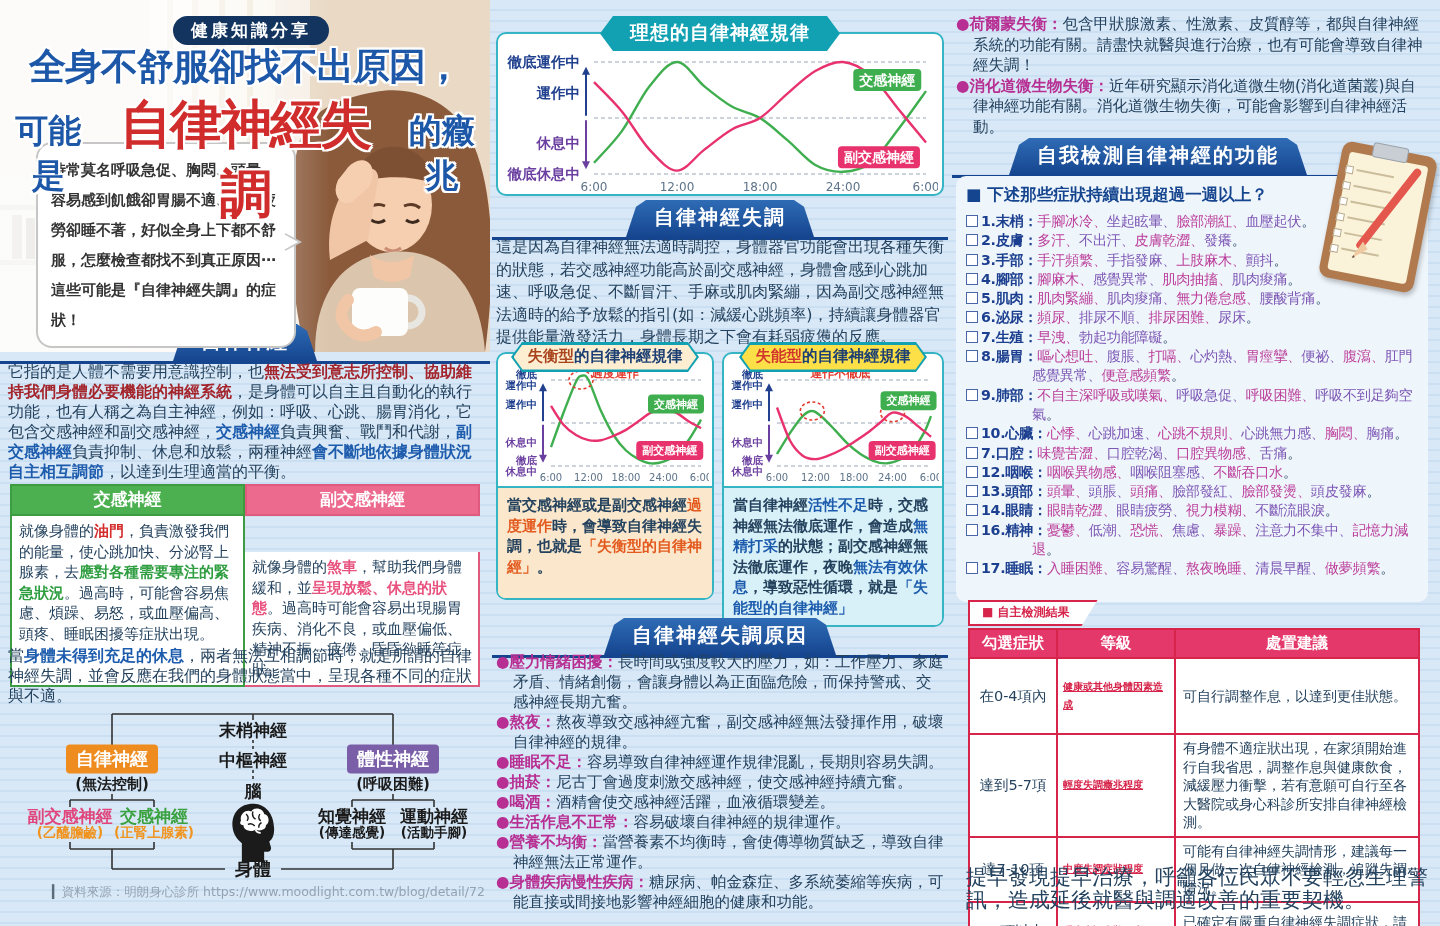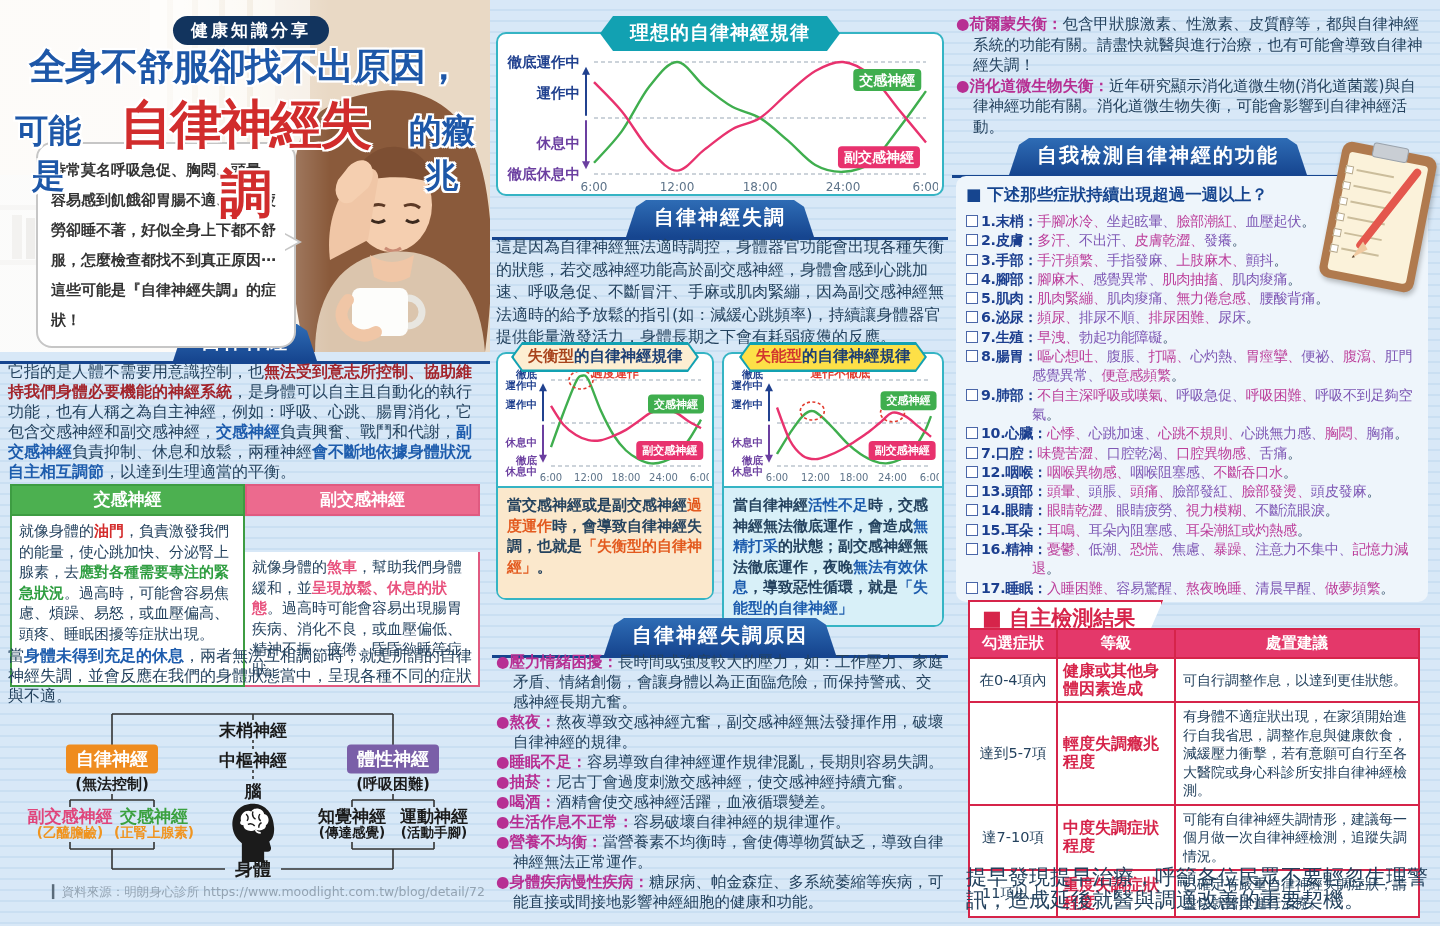--- a/index.html
+++ b/index.html
@@ -95,26 +95,26 @@
   .chk-end{color:#24425e;}
   .clipboard{position:absolute;right:8px;top:148px;width:96px;height:138px;transform:rotate(11deg);z-index:7;}
   .cb-board{position:absolute;inset:0;background:#b07a4e;border-radius:10px;box-shadow:2px 3px 5px rgba(0,0,0,.25);}
   .cb-paper{position:absolute;left:8px;right:8px;top:10px;bottom:8px;background:#fbf2da;border-radius:4px;}
   .cb-clip{position:absolute;left:50%;top:-4px;transform:translateX(-50%);width:34px;height:13px;background:#c9ced4;border-radius:3px;border:1px solid #9aa2ab;}
   .cb-row{position:absolute;left:7px;height:6px;}
   .cb-sq{display:inline-block;width:6px;height:6px;border:1px solid #b9aa8a;background:#fff;vertical-align:top;}
   .cb-ln{display:inline-block;width:38px;height:2px;background:#cbbd9b;margin:2px 0 0 3px;vertical-align:top;}
 
   .rtab{position:absolute;left:16px;top:600px;background:#fff;border:2px solid #d6244a;color:#d6244a;font-weight:700;
-    font-size:21px;padding:2px 26px 3px 12px;clip-path:polygon(0 0,100% 0,calc(100% - 16px) 100%,0 100%);}
+    font-size:12px;padding:2px 26px 3px 12px;clip-path:polygon(0 0,100% 0,calc(100% - 16px) 100%,0 100%);}
   .rtable{position:absolute;left:16px;top:628px;width:452px;border-collapse:collapse;background:#fff;}
   .rtable td,.rtable th{border:2px solid #d6244a;vertical-align:middle;}
   .rtable th{background:#e4386a;color:#fff;font-size:15.5px;font-weight:700;padding:3px 2px;}
   .rt-c1{width:82px;text-align:center;font-size:14.5px;color:#24425e;padding:3px 2px;}
-  .rt-c2{width:106px;font-size:16px;font-weight:700;color:#d6244a;padding:3px 5px;line-height:18px;}
+  .rt-c2{width:106px;font-size:10px;font-weight:700;color:#d6244a;padding:19px 5px;line-height:18px;text-decoration:underline;}
   .rt-c3{font-size:14px;color:#24425e;padding:4px 7px;line-height:18.5px;}
   .closing{position:absolute;left:14px;top:866px;width:470px;font-size:21px;line-height:23px;color:#24425e;}
 
   svg{display:block;}
 </style>
 </head>
 <body>
 
 <div class="page">
 
@@ -392,21 +392,20 @@
           <div class="chk-item"><span class="chk-box"></span><span class="chk-cat">5.肌肉：</span><span class="sym-a">肌肉緊繃、</span><span class="sym-b">肌肉痠痛、</span><span class="sym-a">無力倦怠感、</span><span class="sym-b">腰酸背痛</span><span class="chk-end">。</span></div>
           <div class="chk-item"><span class="chk-box"></span><span class="chk-cat">6.泌尿：</span><span class="sym-a">頻尿、</span><span class="sym-b">排尿不順、</span><span class="sym-a">排尿困難、</span><span class="sym-b">尿床</span><span class="chk-end">。</span></div>
           <div class="chk-item"><span class="chk-box"></span><span class="chk-cat">7.生殖：</span><span class="sym-a">早洩、</span><span class="sym-b">勃起功能障礙</span><span class="chk-end">。</span></div>
           <div class="chk-item"><span class="chk-box"></span><span class="chk-cat">8.腸胃：</span><span class="sym-a">嘔心想吐、</span><span class="sym-b">腹脹、</span><span class="sym-a">打嗝、</span><span class="sym-b">心灼熱、</span><span class="sym-a">胃痙攣、</span><span class="sym-b">便祕、</span><span class="sym-a">腹瀉、</span><span class="sym-b">肛門感覺異常、</span><span class="sym-a">便意感頻繁</span><span class="chk-end">。</span></div>
           <div class="chk-item"><span class="chk-box"></span><span class="chk-cat">9.肺部：</span><span class="sym-a">不自主深呼吸或嘆氣、</span><span class="sym-b">呼吸急促、</span><span class="sym-a">呼吸困難、</span><span class="sym-b">呼吸不到足夠空氣</span><span class="chk-end">。</span></div>
           <div class="chk-item"><span class="chk-box"></span><span class="chk-cat">10.心臟：</span><span class="sym-a">心悸、</span><span class="sym-b">心跳加速、</span><span class="sym-a">心跳不規則、</span><span class="sym-b">心跳無力感、</span><span class="sym-a">胸悶、</span><span class="sym-b">胸痛</span><span class="chk-end">。</span></div>
           <div class="chk-item"><span class="chk-box"></span><span class="chk-cat">7.口腔：</span><span class="sym-a">味覺苦澀、</span><span class="sym-b">口腔乾渴、</span><span class="sym-a">口腔異物感、</span><span class="sym-b">舌痛</span><span class="chk-end">。</span></div>
           <div class="chk-item"><span class="chk-box"></span><span class="chk-cat">12.咽喉：</span><span class="sym-a">咽喉異物感、</span><span class="sym-b">咽喉阻塞感、</span><span class="sym-a">不斷吞口水</span><span class="chk-end">。</span></div>
           <div class="chk-item"><span class="chk-box"></span><span class="chk-cat">13.頭部：</span><span class="sym-a">頭暈、</span><span class="sym-b">頭脹、</span><span class="sym-a">頭痛、</span><span class="sym-b">臉部發紅、</span><span class="sym-a">臉部發燙、</span><span class="sym-b">頭皮發麻</span><span class="chk-end">。</span></div>
           <div class="chk-item"><span class="chk-box"></span><span class="chk-cat">14.眼睛：</span><span class="sym-a">眼睛乾澀、</span><span class="sym-b">眼睛疲勞、</span><span class="sym-a">視力模糊、</span><span class="sym-b">不斷流眼淚</span><span class="chk-end">。</span></div>
-          <div class="chk-item"><span class="chk-box"></span><span class="chk-cat">15.耳朵：</span><span class="sym-a">耳鳴、</span><span class="sym-b">耳朵內阻塞感、</span><span class="sym-a">耳朵潮紅或灼熱感</span><span class="chk-end">。</span></div>
           <div class="chk-item"><span class="chk-box"></span><span class="chk-cat">16.精神：</span><span class="sym-a">憂鬱、</span><span class="sym-b">低潮、</span><span class="sym-a">恐慌、</span><span class="sym-b">焦慮、</span><span class="sym-a">暴躁、</span><span class="sym-b">注意力不集中、</span><span class="sym-a">記憶力減退</span><span class="chk-end">。</span></div>
           <div class="chk-item"><span class="chk-box"></span><span class="chk-cat">17.睡眠：</span><span class="sym-a">入睡困難、</span><span class="sym-b">容易驚醒、</span><span class="sym-a">熬夜晚睡、</span><span class="sym-b">清晨早醒、</span><span class="sym-a">做夢頻繁</span><span class="chk-end">。</span></div>
         </div>
     </div>
 
     <div class="rtab">■ 自主檢測結果</div>
     <table class="rtable">
       <thead>
           <tr>
         <th>勾選症狀</th>

